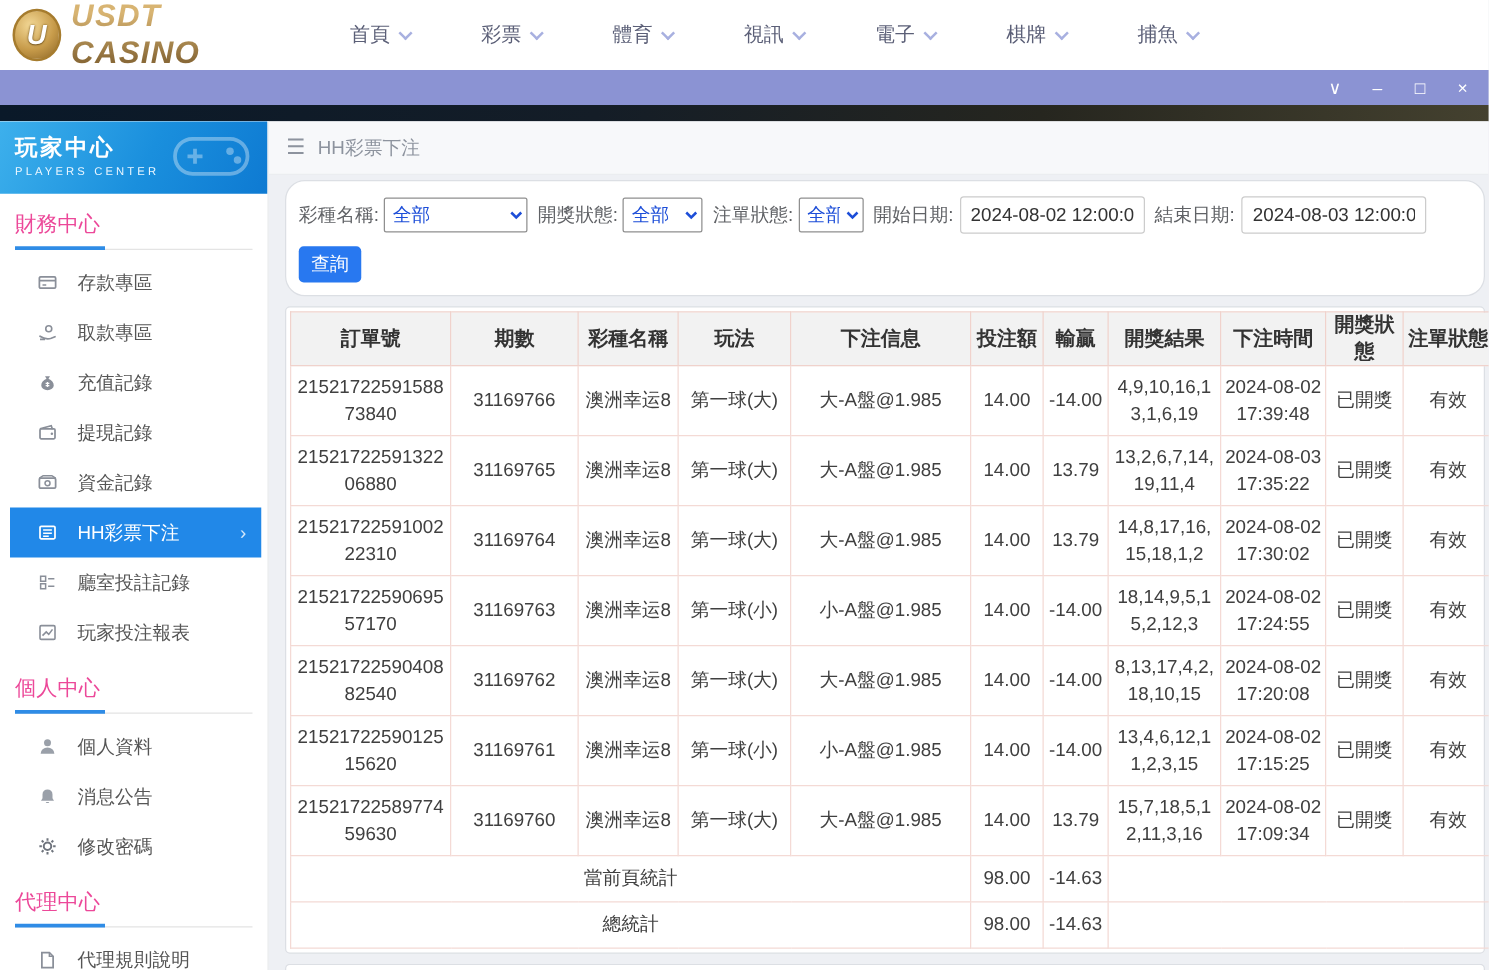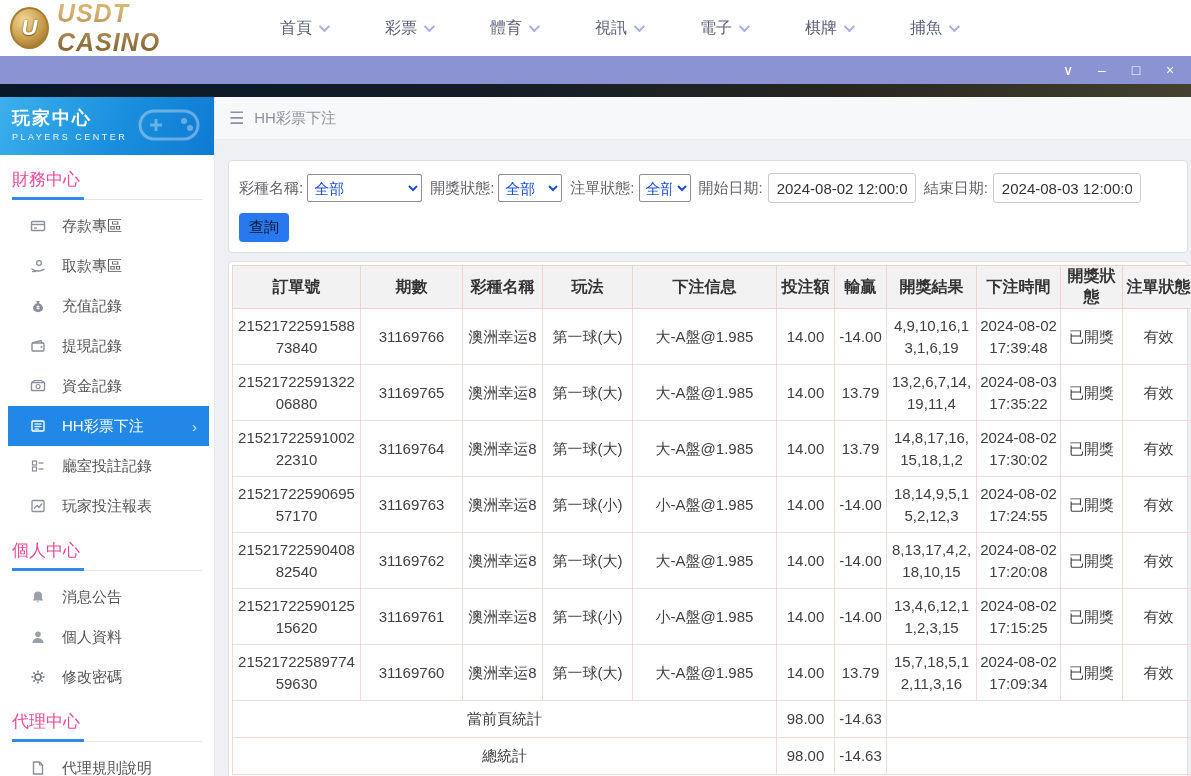--- a/index.html
+++ b/index.html
@@ -52,30 +52,30 @@
   .menu-item.active { background:#2188e8; color:#fff; margin:0 5px 0 8px; padding-left:22px; }
   .menu-item.active .arrow { margin-left:auto; margin-right:12px; color:#d6e9fb; font-size:15px; }
 
   
   .main { flex:1; padding:0 3px 0 13px; overflow:hidden; }
   .breadcrumb { height:43px; margin:0 -3px 0 -13px; background:#f7f8fa; border-bottom:1px solid #ebedf0;
     display:flex; align-items:center; gap:10px; padding-left:14px; color:#8d939e; font-size:15px; }
   .hamburger { font-size:17px; color:#8d939e; cursor:pointer; }
 
   .panel { background:#fff; border:1px solid #dcdfe4; border-radius:4px; }
-  .filter-panel { margin-top:20px; padding:12px 10px 10px 10px; }
+  .filter-panel { margin-top:4px; padding:12px 10px 10px 10px;border-radius:16px; }
   .filter-row { display:flex; align-items:center; font-size:15px; color:#606266; }
   .filter-row .lbl { margin-left:8px; }
   .filter-row .lbl:first-child { margin-left:0; }
   select { height:28px; margin-left:4px; font-size:15px; color:#1d4ed8; border:1px solid #8f8f8f;
     border-radius:2px; background:#fff; padding:0 2px; }
   .sel-lottery { width:115px; } .sel-draw { width:64px; } .sel-order { width:52px; }
   input.date { height:30px; margin-left:5px; font-size:15px; color:#333; border:1px solid #ccc;
     border-radius:3px; padding:0 8px; width:148px; }
-  .query-btn { margin-top:10px; width:50px; height:29px; background:#2878f0; color:#0f172a;
+  .query-btn { margin-top:10px; width:50px; height:29px; background:#2878f0; color:#ffffff;
     border:none; border-radius:4px; font-size:15px; cursor:pointer; }
 
   
   .table-panel { margin-top:8px; padding:3px; }
   table { width:100%; border-collapse:collapse; table-layout:fixed; text-align:center;
     font-size:15px; color:#404040; }
   th { background:#f2f2f2; font-weight:bold; height:41px; color:#333; font-size:16px;
     border:1px solid #f0d2cc; padding:0 1px; }
   td { border:1px solid #f4dad5; height:56px; padding:2px 3px; vertical-align:middle; line-height:1.45; }
   tr.footer-row td { height:37px; }
@@ -218,31 +218,31 @@
         </div>
       </div>
     </div>
 
     <div class="section">
       <div class="section-title">個人中心</div>
       <div class="section-rule"></div>
       <div class="menu">
         <div class="menu-item">
           <svg width="16" height="16" viewBox="0 0 16 16">
+              <circle cx="8" cy="5.2" r="2.8" fill="#9aa0a9"></circle>
+              <path d="M2.5 14 a5.5 5 0 0 1 11 0z" fill="#9aa0a9"></path>
+            </svg>
+          <span>個人資料</span>
+        </div>
+        <div class="menu-item">
+          <svg width="16" height="16" viewBox="0 0 16 16">
               <path d="M8 2.5 a4 4 0 0 1 4 4 v3 l1.2 2 H2.8 L4 9.5 v-3 a4 4 0 0 1 4-4z" fill="#9aa0a9"></path>
               <path d="M6.6 12.5 a1.5 1.5 0 0 0 2.8 0z" fill="#9aa0a9"></path>
             </svg>
           <span>消息公告</span>
-        </div>
-        <div class="menu-item">
-          <svg width="16" height="16" viewBox="0 0 16 16">
-              <circle cx="8" cy="5.2" r="2.8" fill="#9aa0a9"></circle>
-              <path d="M2.5 14 a5.5 5 0 0 1 11 0z" fill="#9aa0a9"></path>
-            </svg>
-          <span>個人資料</span>
         </div>
         <div class="menu-item">
           <svg width="16" height="16" viewBox="0 0 16 16">
               <circle cx="8" cy="8" r="3" fill="none" stroke="#6f747d" stroke-width="1.6"></circle>
               <g stroke="#6f747d" stroke-width="1.6">
                 <line x1="8" y1="1.5" x2="8" y2="3.5"></line>
                 <line x1="8" y1="12.5" x2="8" y2="14.5"></line>
                 <line x1="1.5" y1="8" x2="3.5" y2="8"></line>
                 <line x1="12.5" y1="8" x2="14.5" y2="8"></line>
                 <line x1="3.4" y1="3.4" x2="4.8" y2="4.8"></line>

